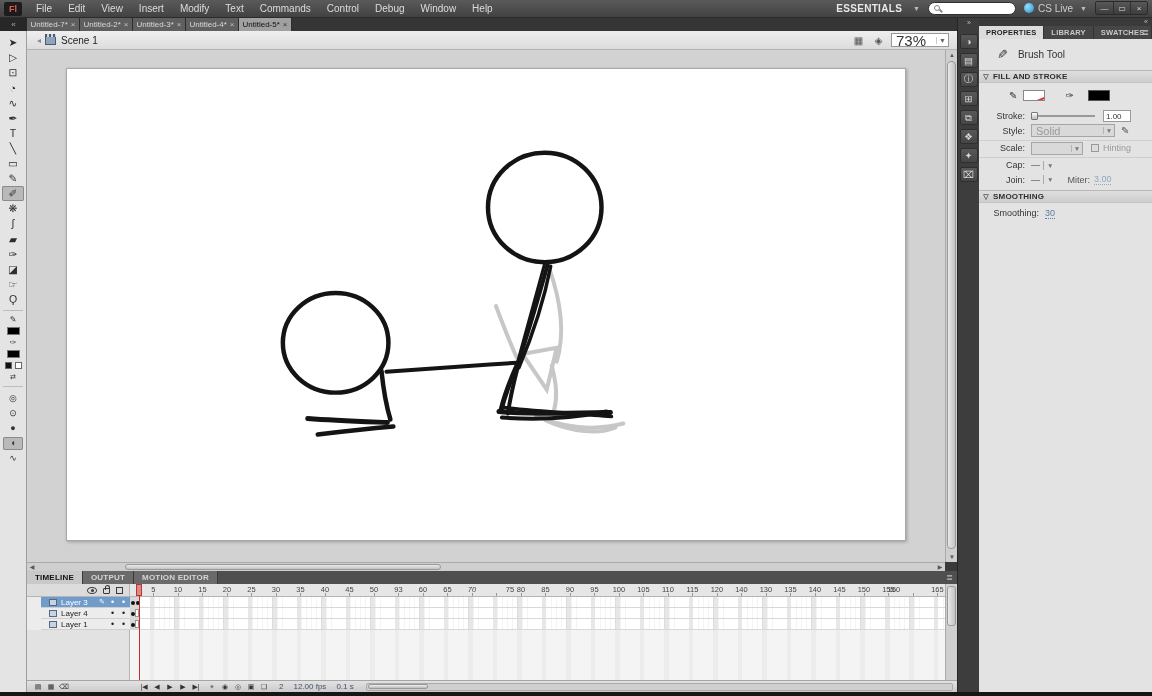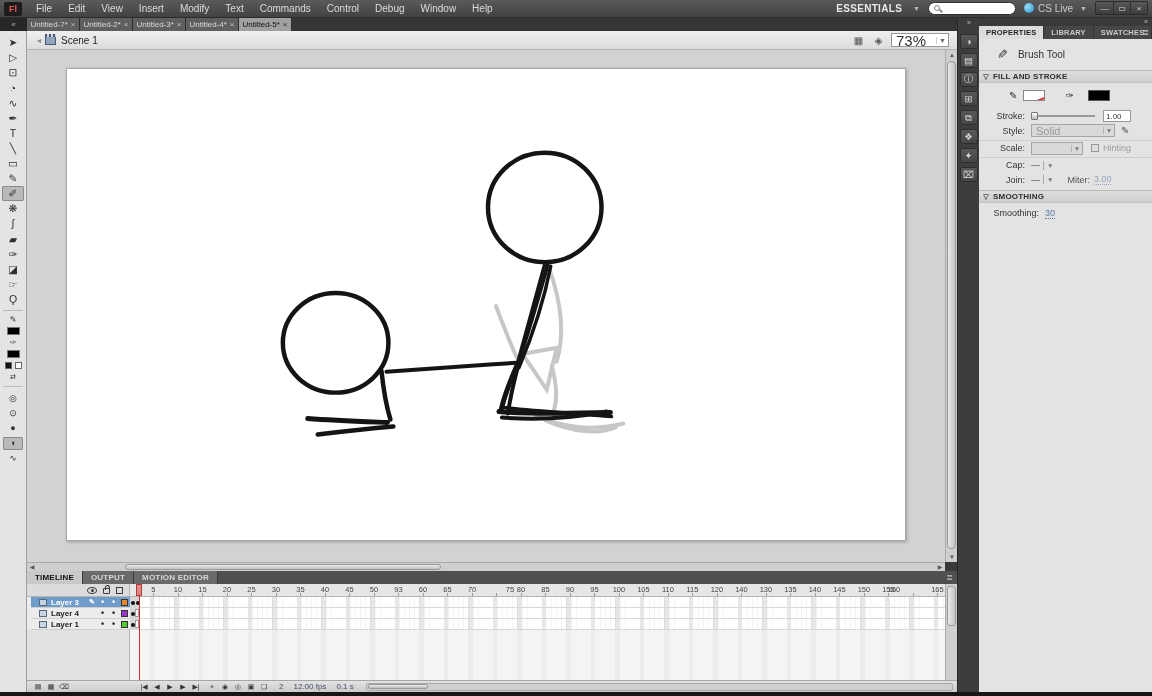--- a/index.html
+++ b/index.html
@@ -102,21 +102,21 @@
   .i-lock { width:7px; height:6px; border:1px solid #3a3a3a; border-radius:1px; position:relative; margin-top:2px; }
   .i-lock::before { content:""; position:absolute; left:1px; top:-4px; width:3px; height:4px;
     border:1px solid #3a3a3a; border-bottom:none; border-radius:3px 3px 0 0; }
   .i-outline { width:7px; height:7px; border:1.5px solid #3a3a3a; }
 
   .ruler { position:absolute; left:103px; top:0; width:815px; height:13px; background:#e6e6e6;
     border-bottom:1px solid #b5b5b5; overflow:hidden; }
   .ruler-num { position:absolute; top:1px; transform:translateX(-50%); font-size:7.5px; color:#444; }
   .ruler-tick { position:absolute; bottom:0; width:1px; height:3px; background:#999; }
 
-  .layer-names { position:absolute; left:4px; top:13px; width:103px;font-weight:bold; }
+  .layer-names { position:absolute; left:14px; top:13px; width:103px; }
   .layer-row { height:11px; display:flex; align-items:center; background:#ececec; border-bottom:1px solid #cfcfcf;
     color:#222; font-size:8px; padding-left:8px; position:relative; }
   .layer-row.selected { background:#6f9ccb; color:#fff; }
   .lyr-icon { width:8px; height:7px; background:#c8d4e4; border:1px solid #55687e; margin-right:4px; flex:none; }
   .lyr-name { width:36px; white-space:nowrap; overflow:hidden; }
   .lyr-pencil { width:10px; font-size:7px; text-align:center; }
   .lyr-dot { width:11px; text-align:center; font-size:9px; line-height:6px; }
   .lyr-chip { width:7px; height:7px; border:1px solid #333; margin-left:2px; flex:none; }
   .names-fill { position:absolute; left:0; top:46px; width:103px; height:50px; background:#e2e2e2; border-right:1px solid #b5b5b5; }
 

